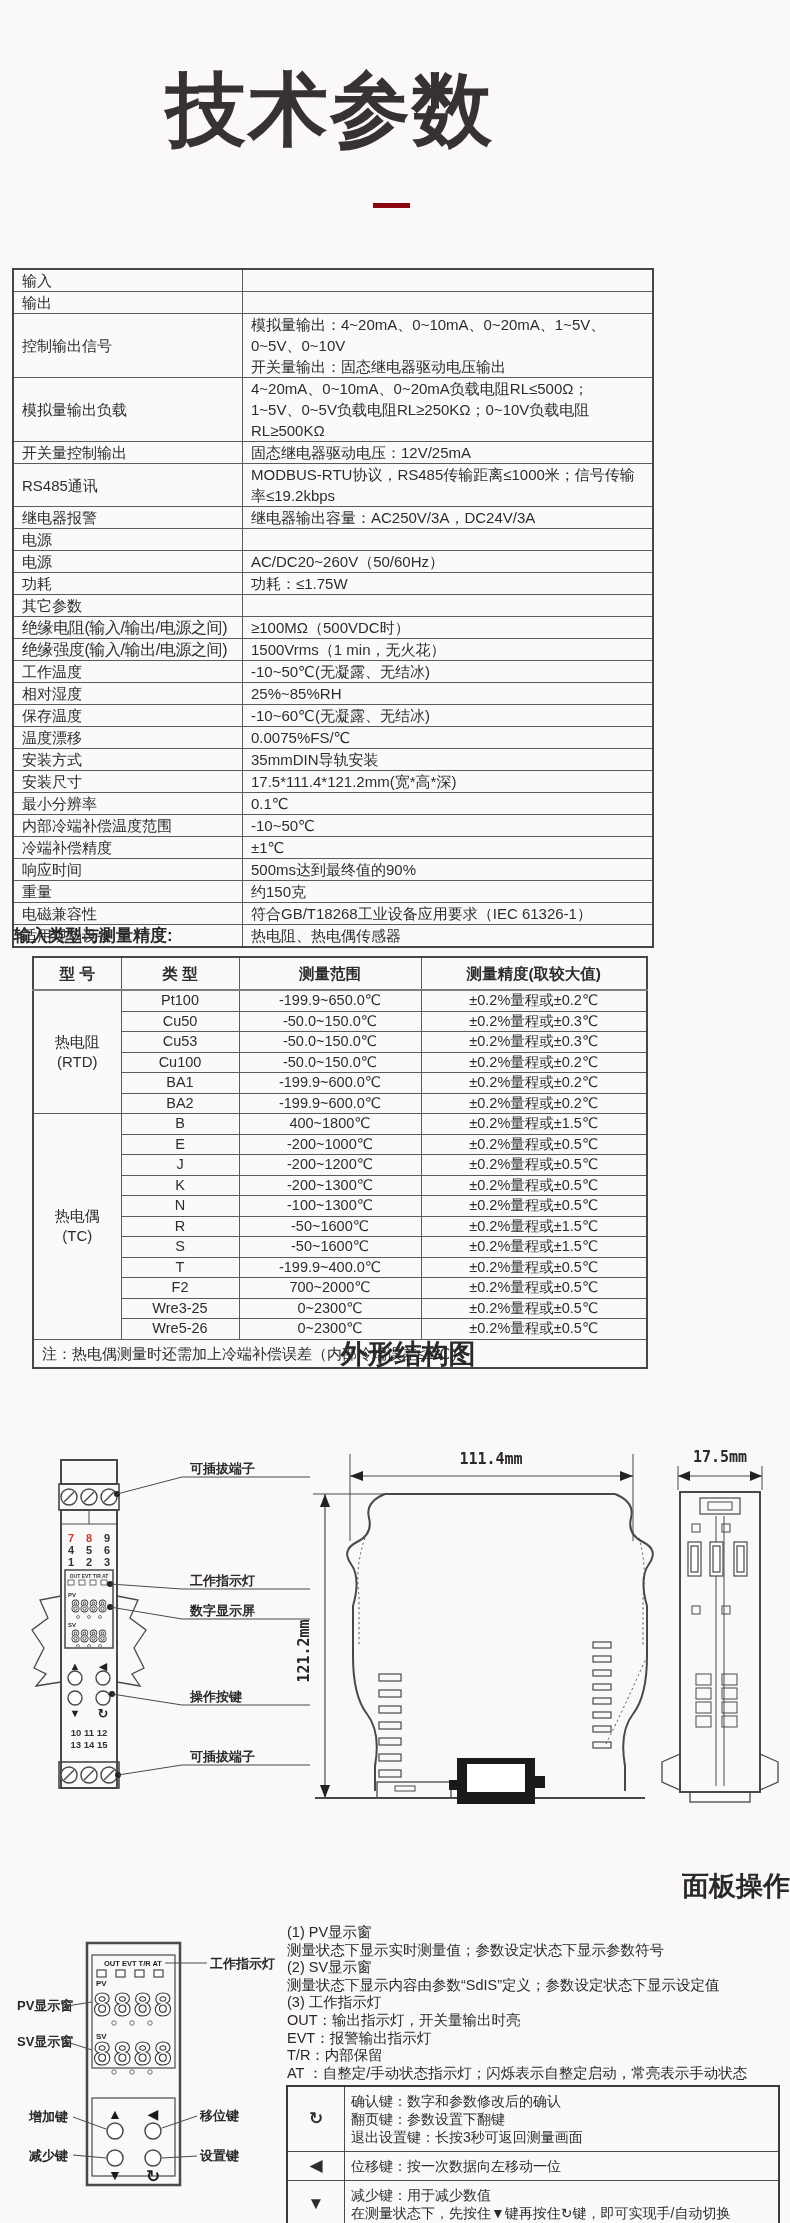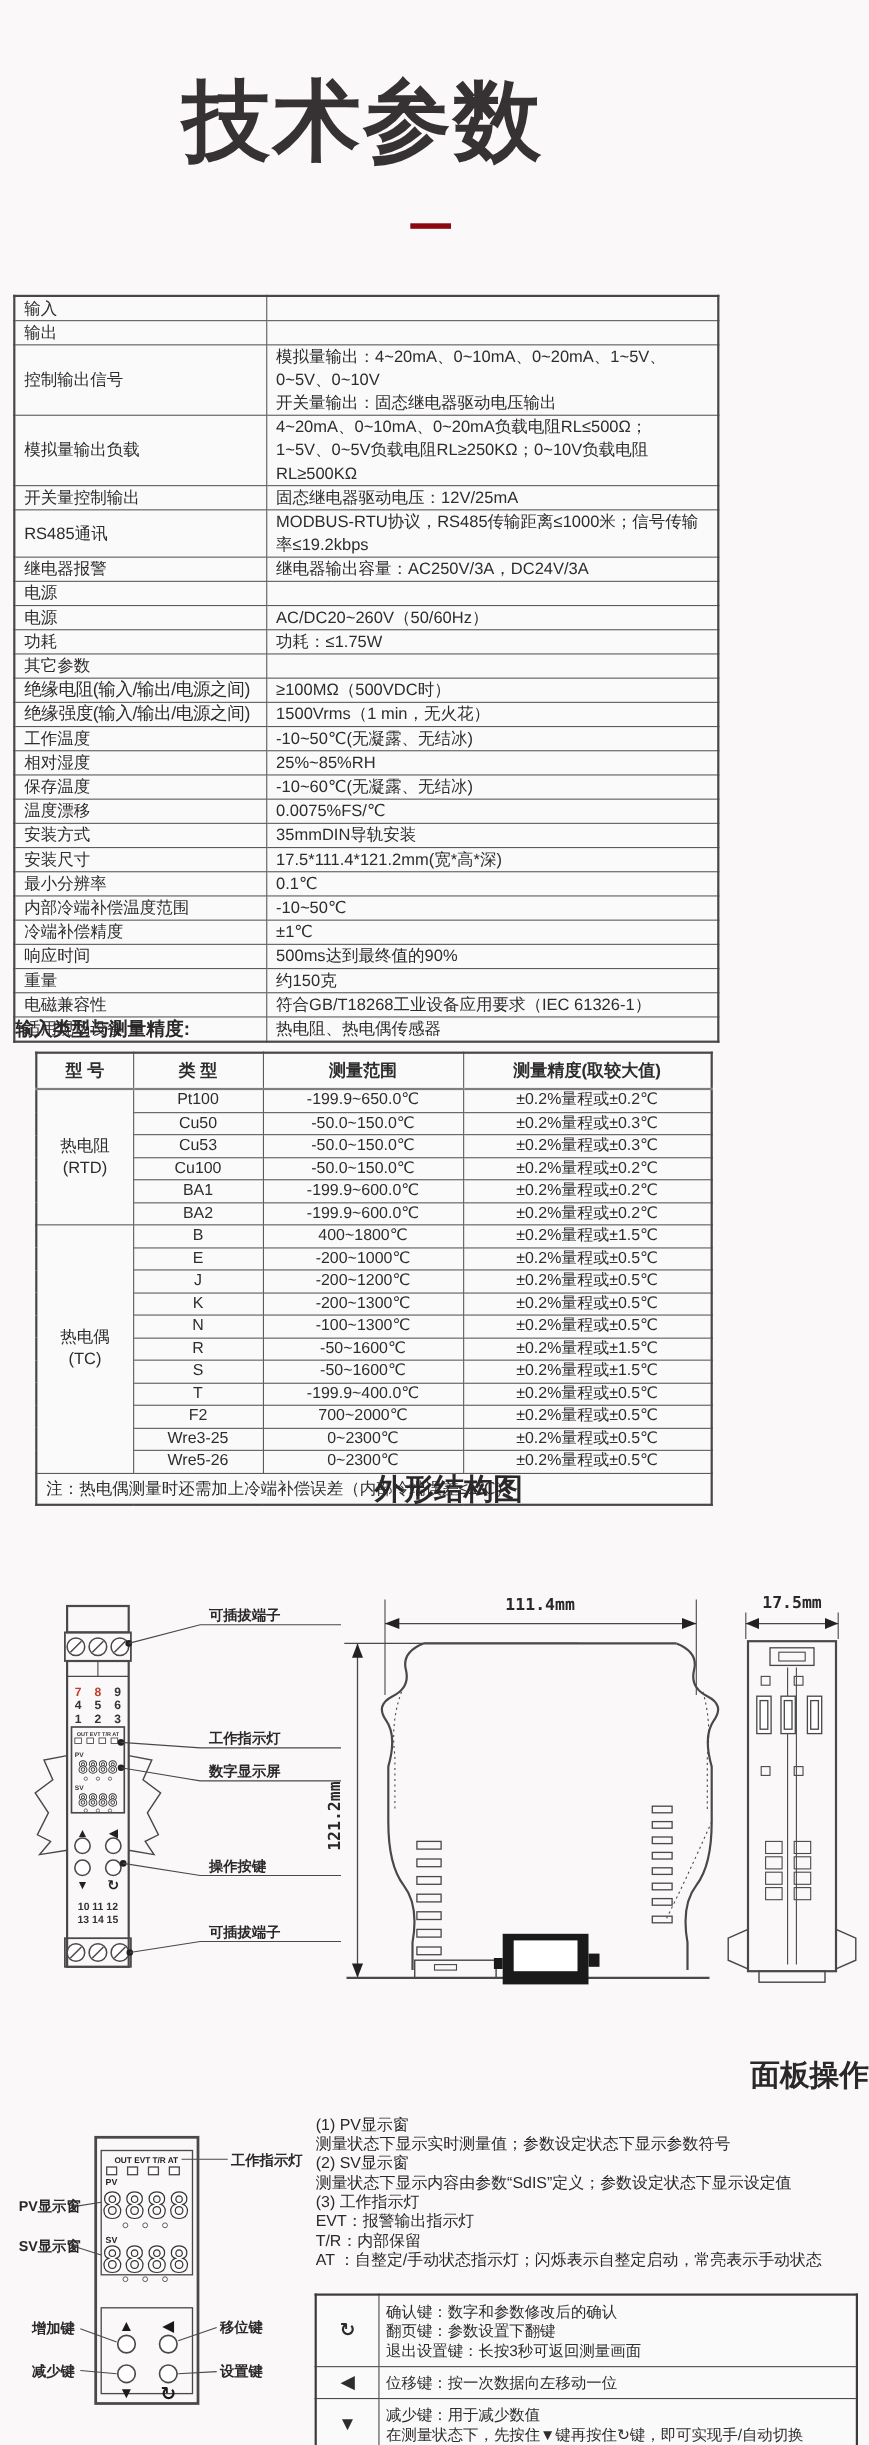--- a/index.html
+++ b/index.html
@@ -562,20 +562,21 @@
   <line x1="147" y1="238" x2="182" y2="236" class="ln" stroke-width="1"></line>
   <text x="185" y="240" class="cjk">设置键</text>
 </svg>
 
 <div class="abs panel-desc">
     <div>(1) PV显示窗</div>
     <div>测量状态下显示实时测量值；参数设定状态下显示参数符号</div>
     <div>(2) SV显示窗</div>
     <div>测量状态下显示内容由参数“SdIS”定义；参数设定状态下显示设定值</div>
     <div>(3) 工作指示灯</div>
+    <div>OUT：输出指示灯，开关量输出时亮</div>
     <div>EVT：报警输出指示灯</div>
     <div>T/R：内部保留</div>
     <div>AT ：自整定/手动状态指示灯；闪烁表示自整定启动，常亮表示手动状态</div>
   </div>
 
 <table class="abs key-table">
   <tbody>
       <tr>
         <td class="key">↻</td>
         <td>

